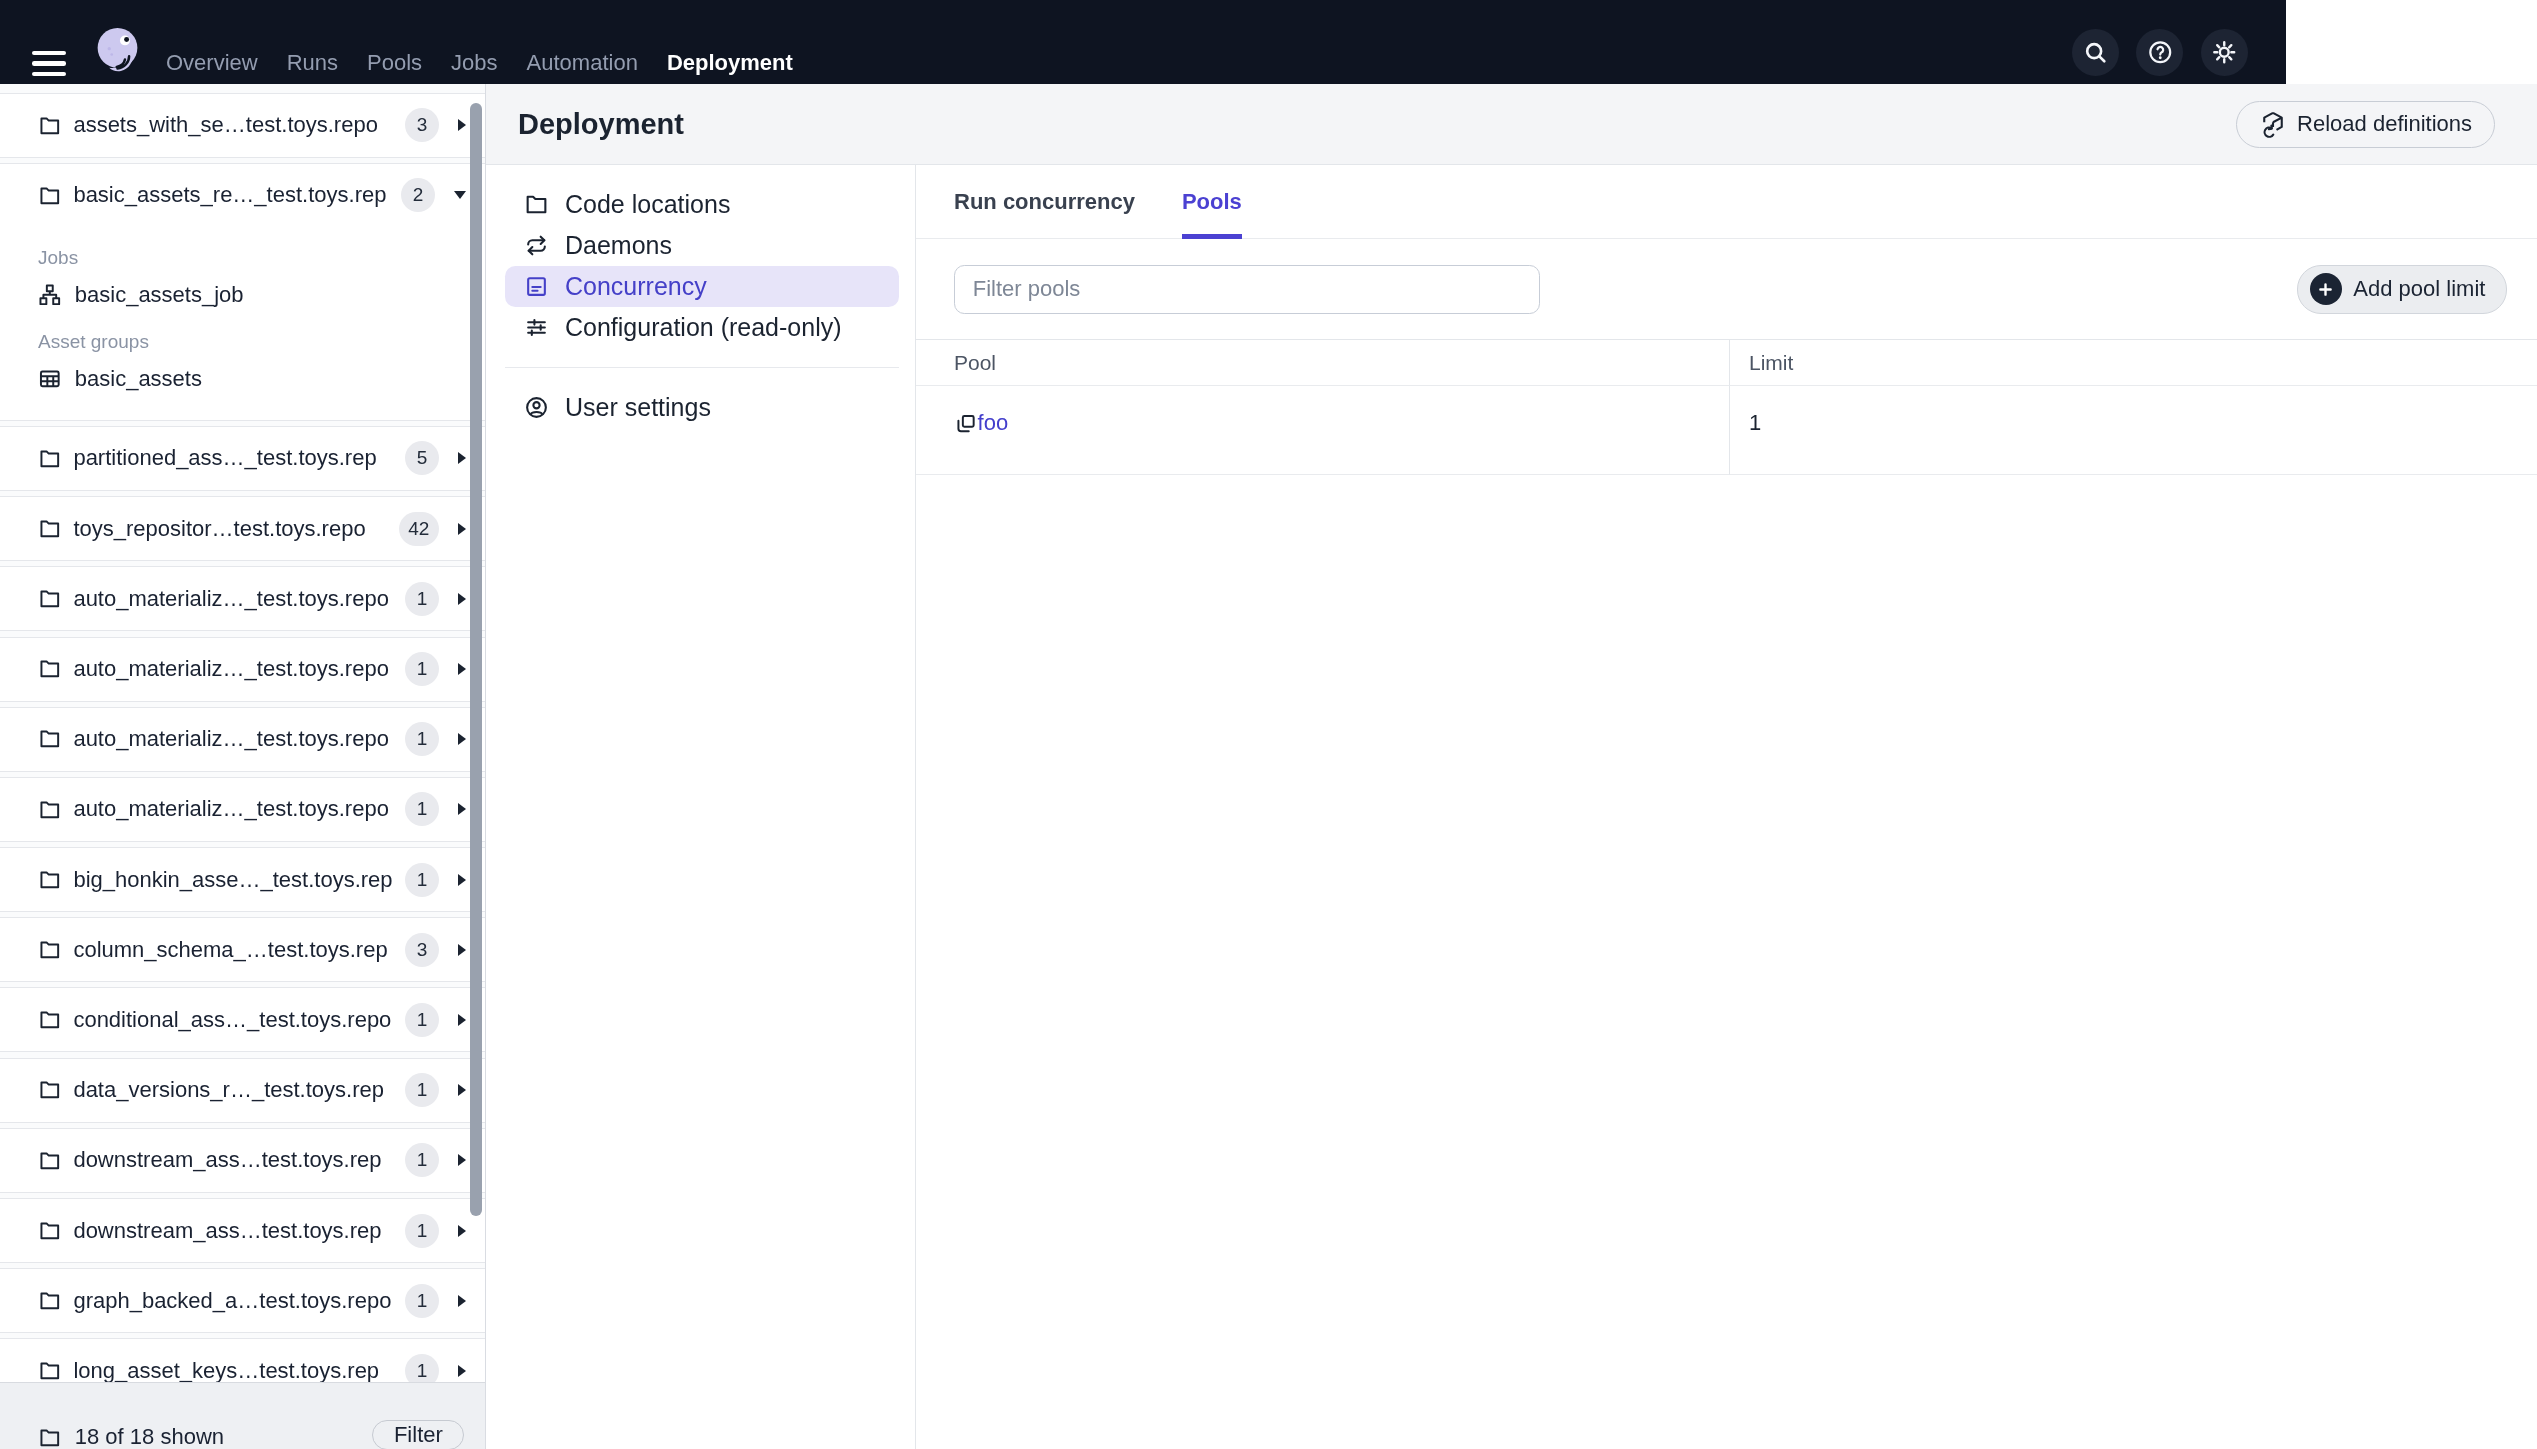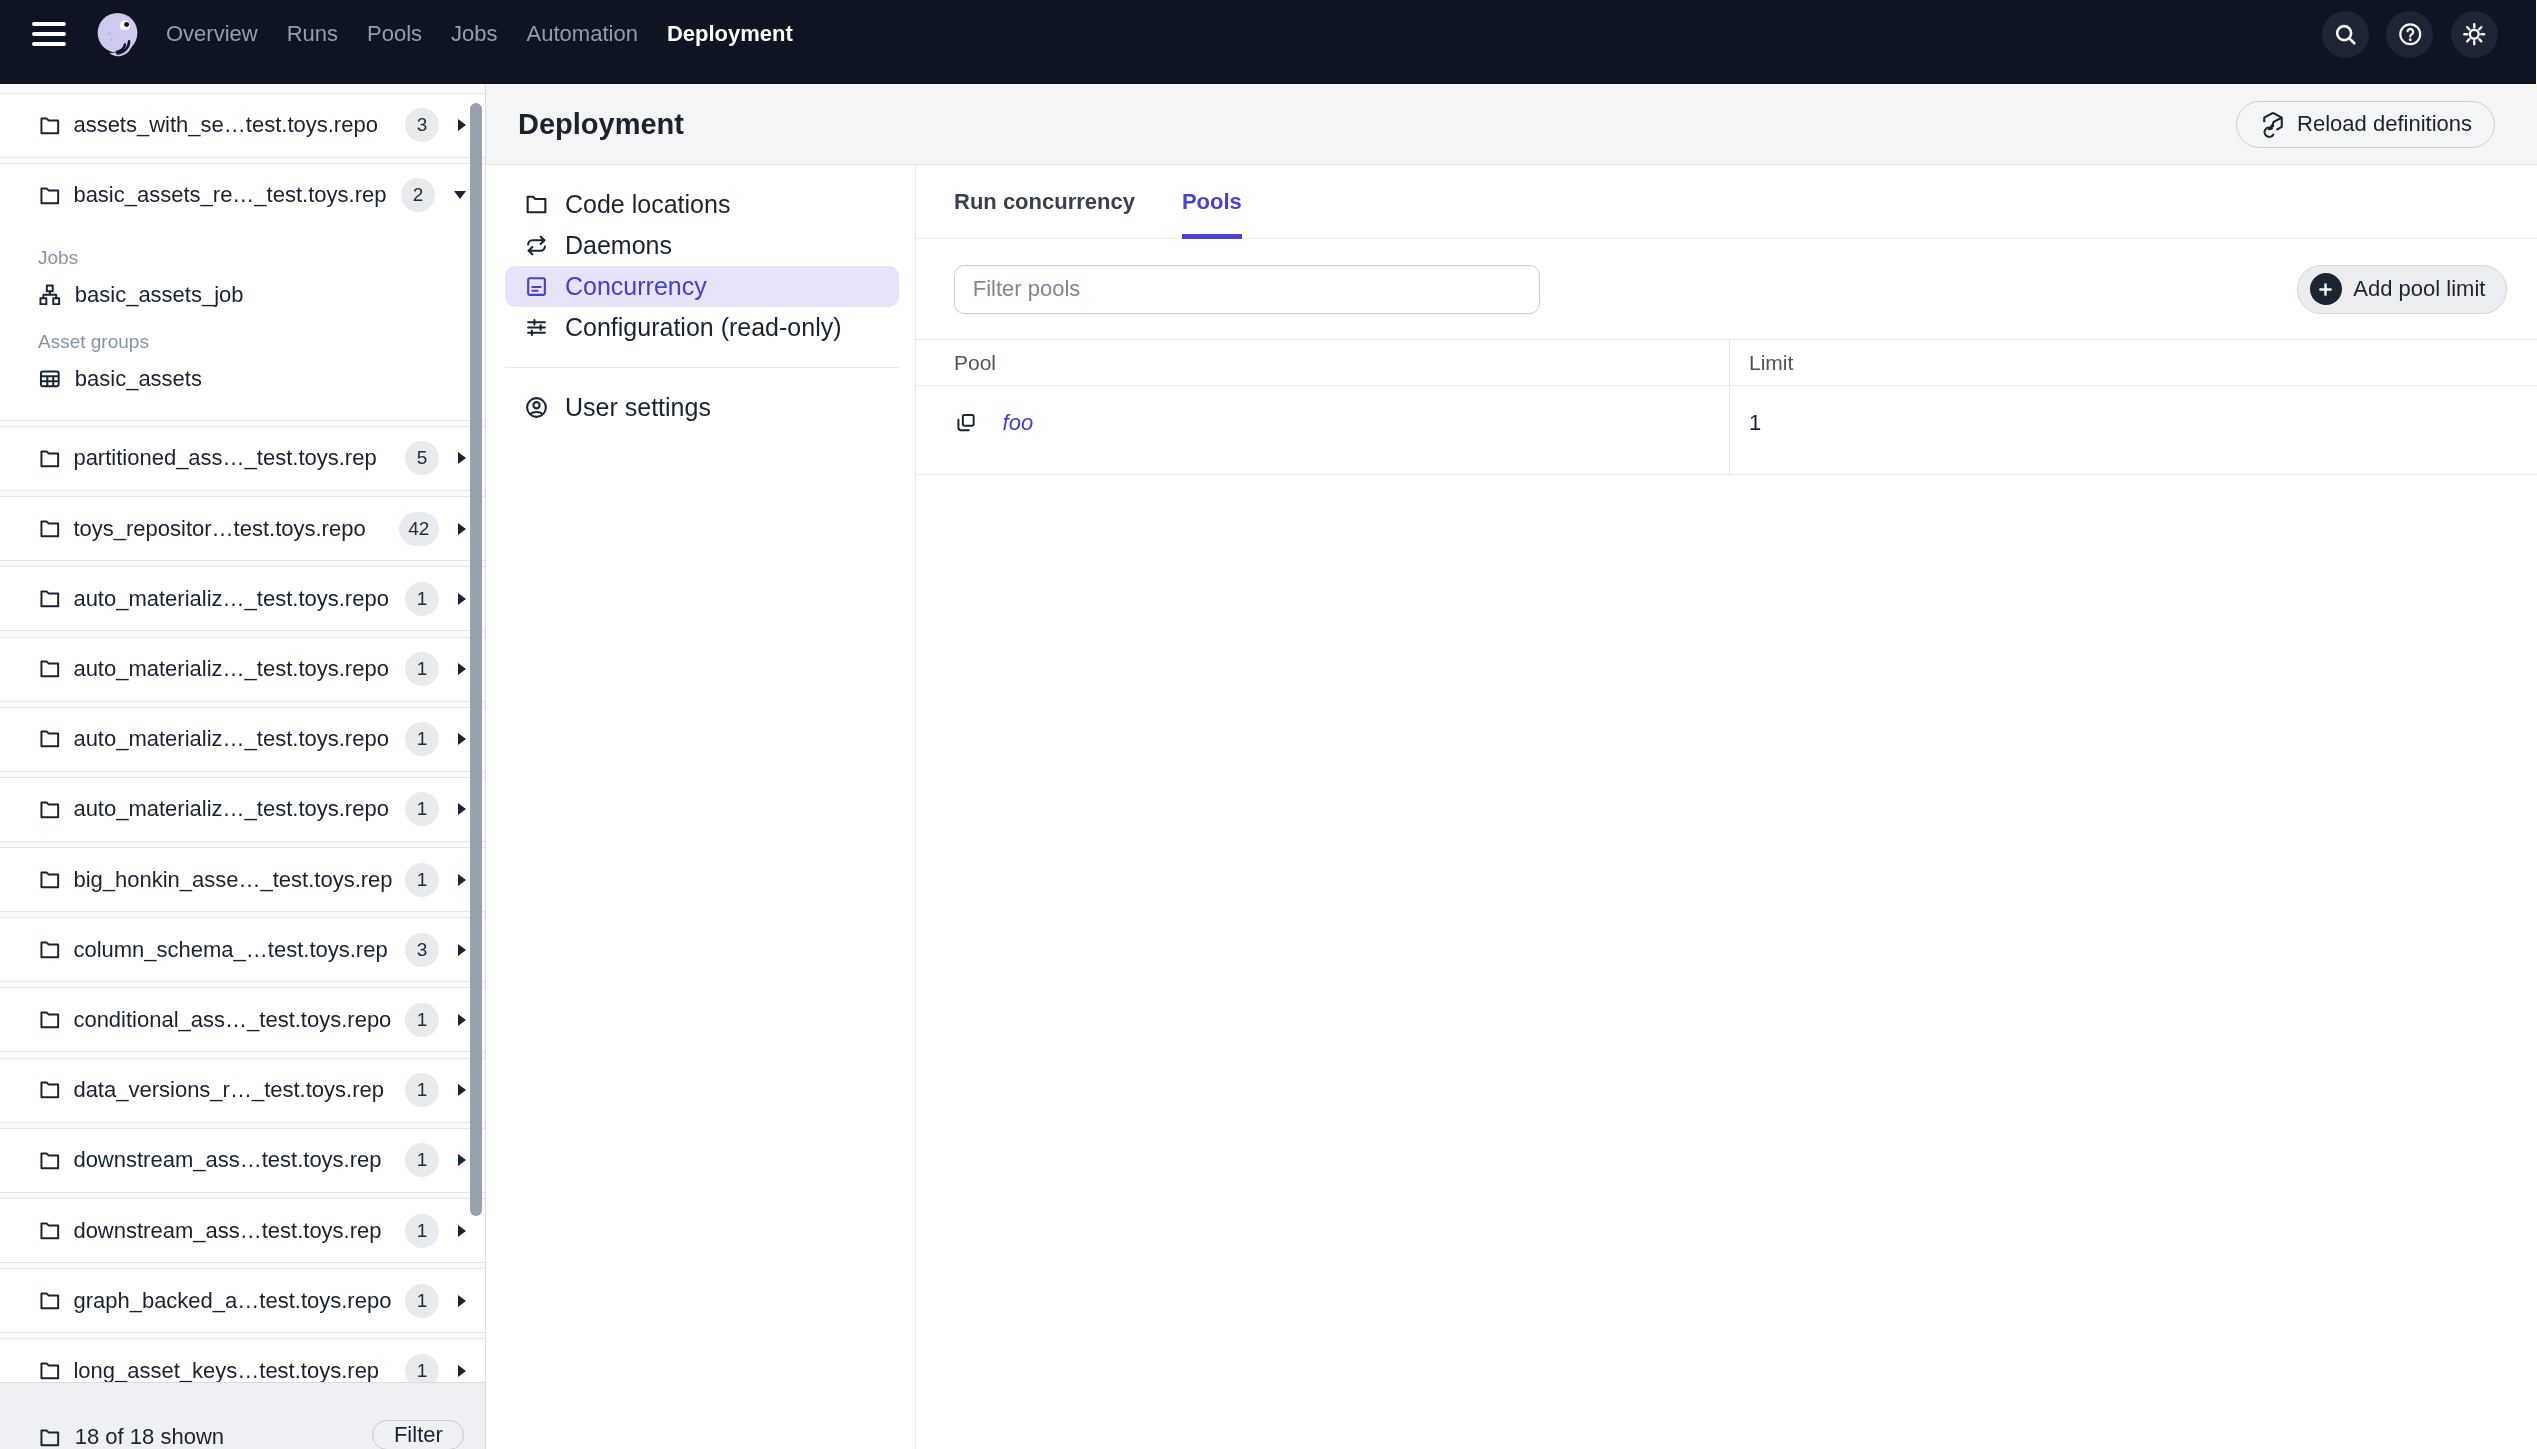--- a/index.html
+++ b/index.html
@@ -1,21 +1,21 @@
 <!DOCTYPE html>
 <html style="font-size:11.8px"><head>
 <meta charset="utf-8">
 <style>
   * { box-sizing: border-box; margin: 0; padding: 0; }
   html,body { width:2538px; height:1450px; overflow:hidden; }
   body { font-family:"Liberation Sans", sans-serif; background:#fff; color:#1B2330; position:relative; }
 
   
-  .topnav { position:absolute; left:0; top:0; width:2536px; height:84px; background:#0E1421;
-            display:flex; align-items:center; padding:0 38px 16px 32px; }
+  .topnav { position:absolute; left:0; top:0; width:2286px; height:84px; background:#0E1421;
+            display:flex; align-items:flex-end; padding:0 38px 8px 32px; }
   .hamburger { width:34px; height:25px; display:flex; flex-direction:column; justify-content:space-between; cursor:pointer; }
   .hamburger span { display:block; height:4.4px; background:#fff; border-radius:2.2px; }
   .logo { width:53px; height:53px; margin:0 22px 0 25px; }
   .navlinks { display:flex; align-items:center; gap:29px; }
   .navlink { font-size:22px; color:#949DB0; font-weight:500; text-decoration:none; cursor:pointer; }
   .navlink.active { color:#FFFFFF; font-weight:700; }
   .topnav-right { margin-left:auto; display:flex; align-items:center; gap:17.7px; }
   .iconbtn { width:47px; height:47px; border-radius:50%; background:#1D2433; color:#F4F6FA;
              display:flex; align-items:center; justify-content:center; cursor:pointer; }
   .iconbtn svg { width:26.5px; height:26.5px; }
@@ -80,21 +80,21 @@
   .plus-circle svg { width:19px; height:19px; }
 
   .pool-table { border-top:0.7px solid #E3E6EA; }
   .tr { display:grid; grid-template-columns:813px 1fr; }
   .th { height:46px; border-bottom:0.7px solid #E9EBEE; display:flex; align-items:center;
         font-size:21px; color:#4C5564; }
   .td { height:89px; border-bottom:0.7px solid #E9EBEE; display:flex; align-items:flex-start; padding-top:23.6px;
         font-size:22px; color:#1B2330; }
   .c1 { padding-left:38px; }
   .c2 { border-left:0.7px solid #E3E6EA; padding-left:19px; }
-  .pool-link { display:flex; align-items:center; gap:25px; color:#443FCC; cursor:pointer; text-decoration:none;font-style:italic; }
+  .pool-link { display:flex; align-items:flex-end; gap:0; color:#443FCC; cursor:pointer; text-decoration:none; }
   .pool-link .ic { width:23.6px; height:23.6px; color:#1B2330; }
   .hidden-defs { position:absolute; width:0; height:0; overflow:hidden; }
 </style>
 </head>
 <body>
 
 <svg class="hidden-defs" aria-hidden="true">
   <defs>
     <symbol id="i-folder" viewBox="0 0 24 24">
         <path d="M3.5 19.5V4.5h5.2l2.2 2.2h9.6v12.8z" fill="none" stroke="currentColor" stroke-width="2" stroke-linejoin="round"></path>

